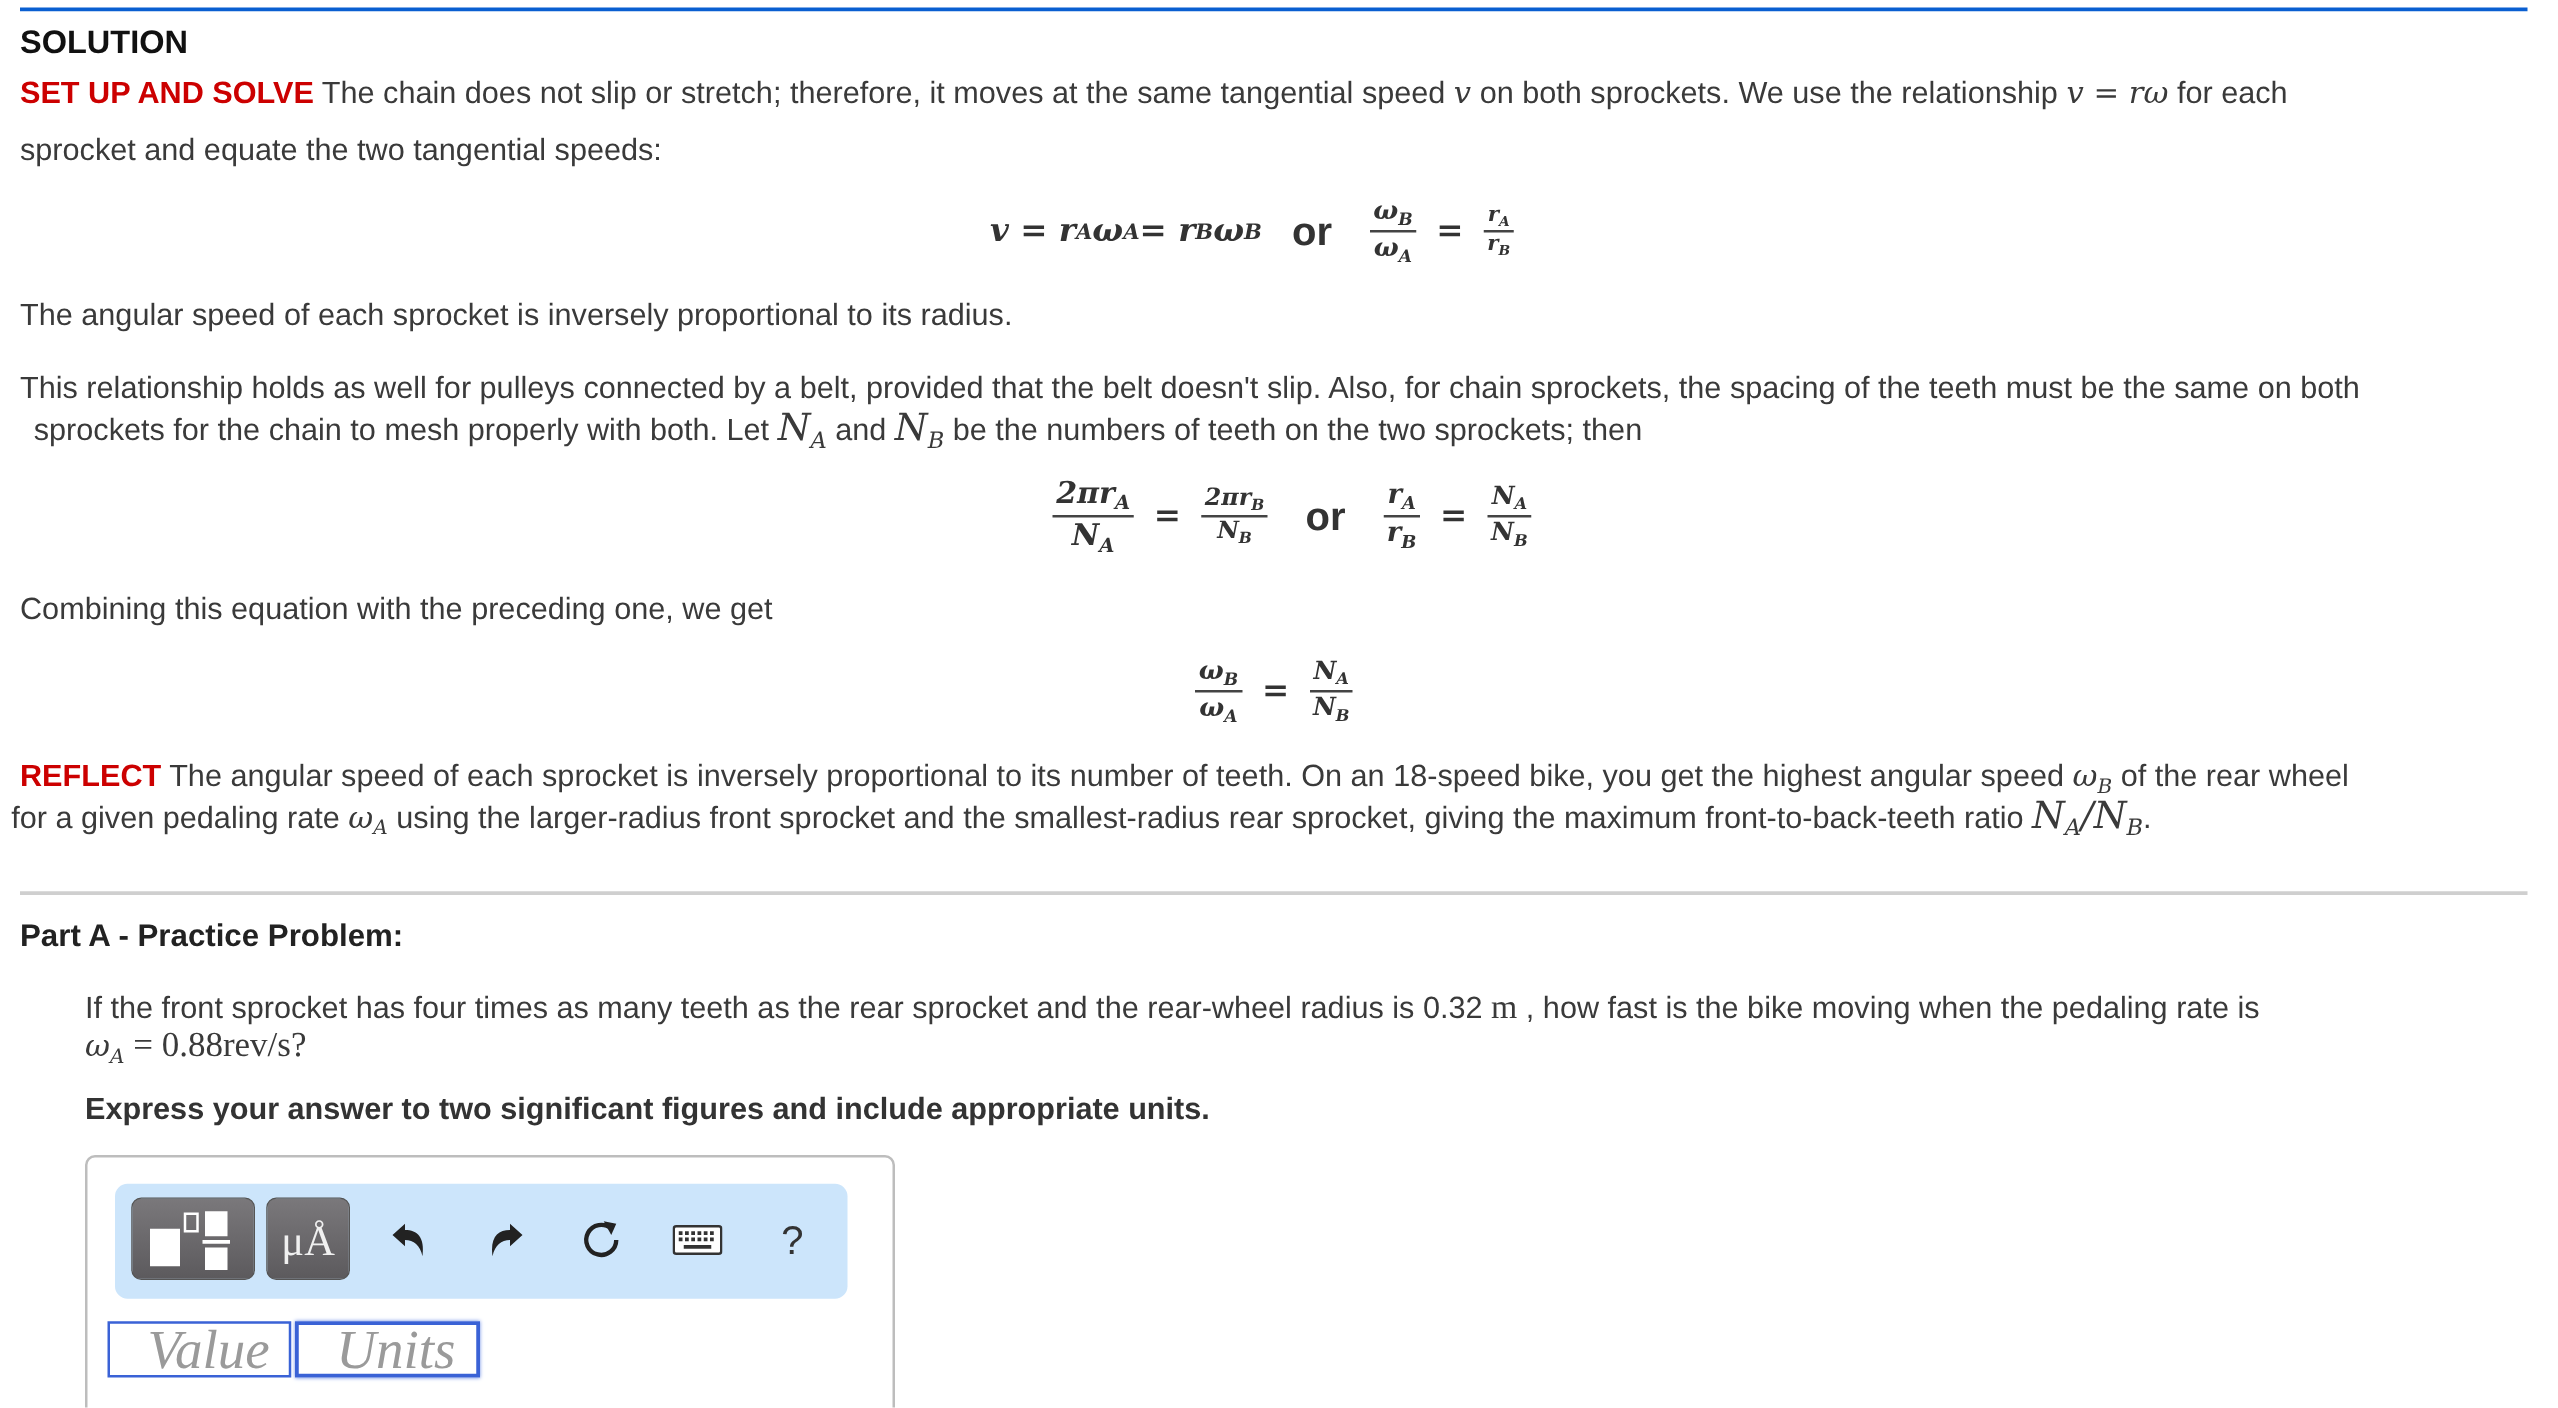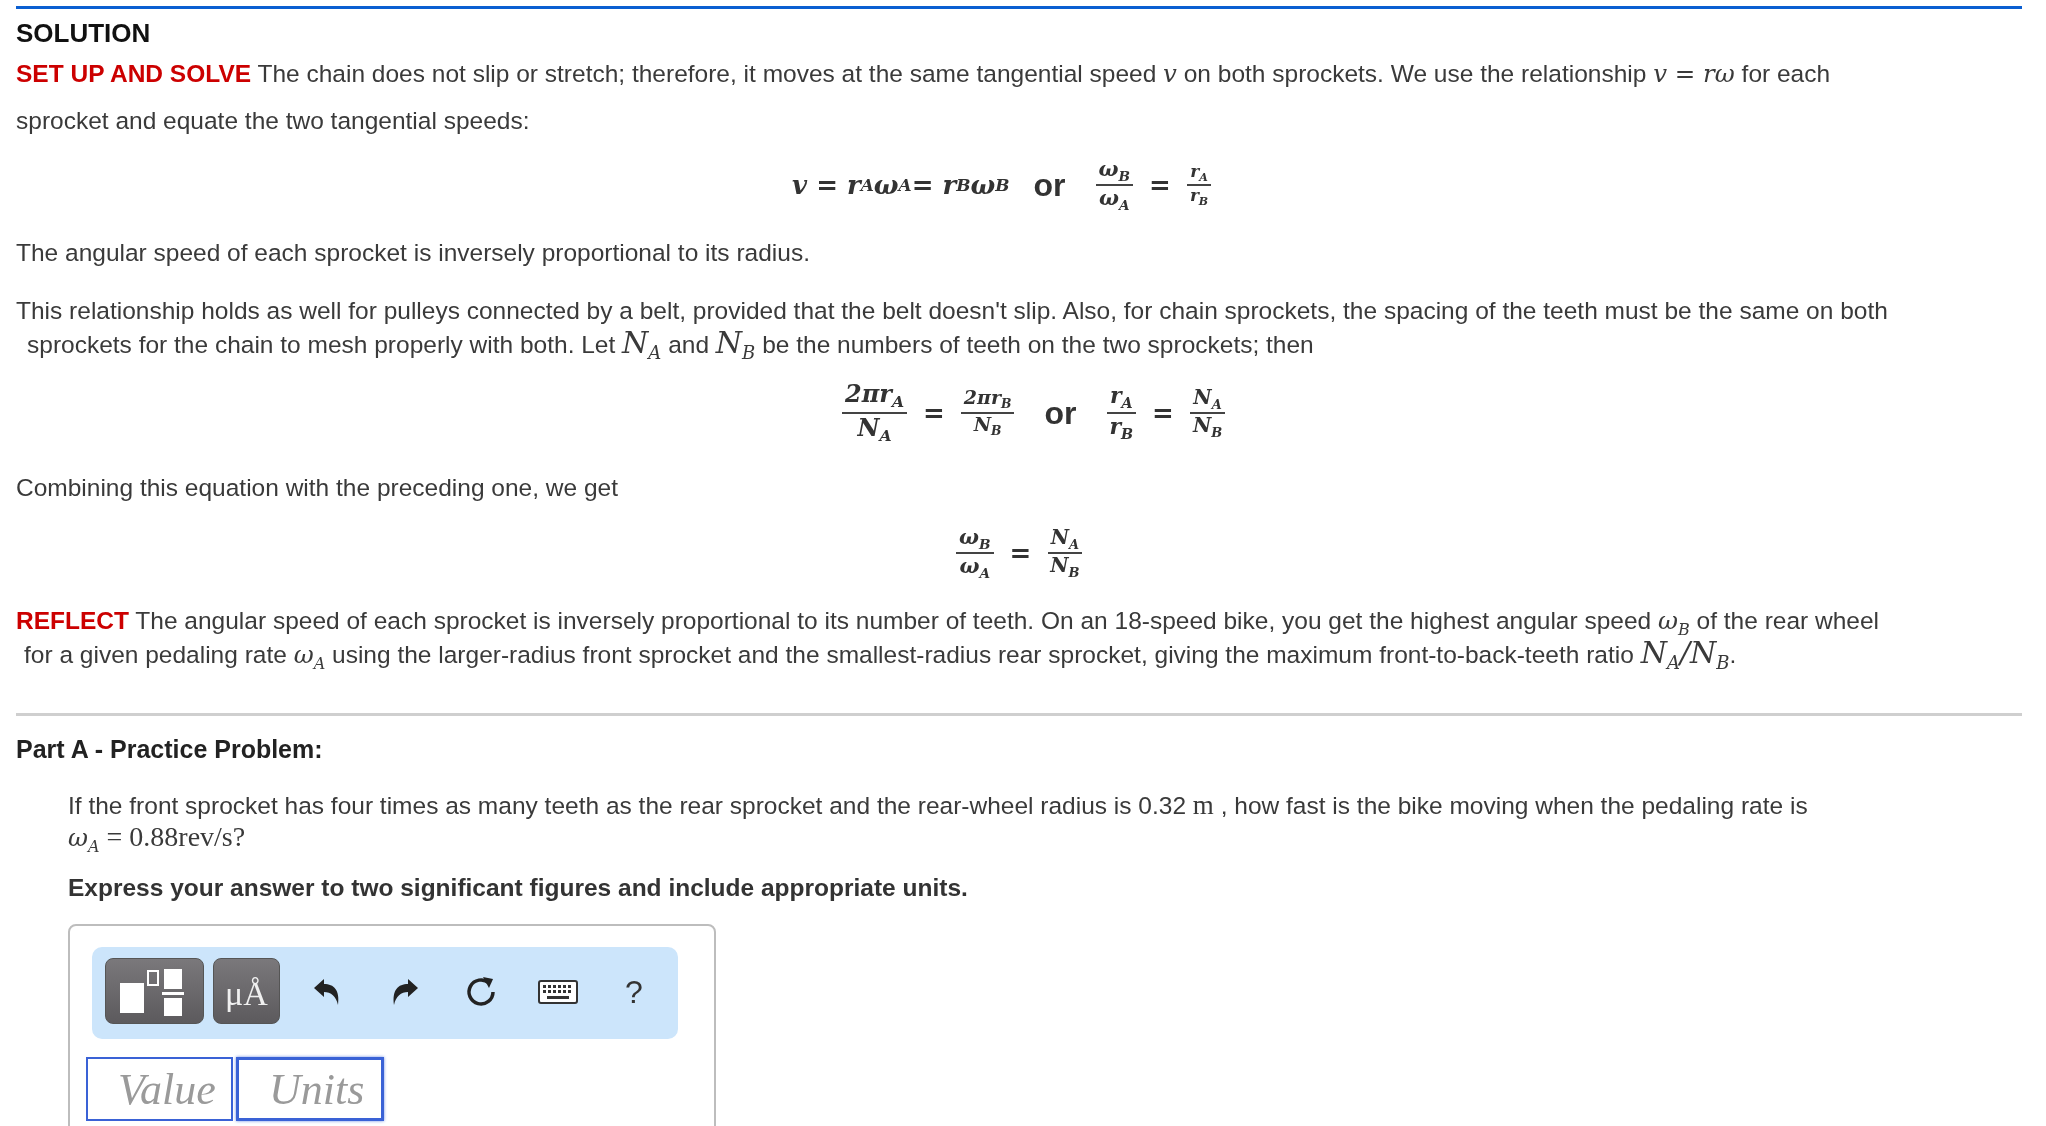--- a/index.html
+++ b/index.html
@@ -29,21 +29,21 @@
   .toolbar {
     position: absolute; left: 92px; top: 947px; width: 586px; height: 92px;
     background: #cce5fb; border-radius: 10px;
   }
   .tbtn-dark {
     position: absolute; background: linear-gradient(#7a787b, #5c5a5d); border-radius: 8px;
     border: 1px solid #555;
   }
   .tb-icon { position: absolute; color: #333; font-size: 34px; display: flex; align-items: center; justify-content: center; }
   .input-box {
-    position: absolute; top: 1057px; height: 64px; border: 2px solid #3a62d6; background: #fff;
+    position: absolute; top: 1057px; height: 45px; border: 2px solid #3a62d6; background: #fff;
     font-family: "Liberation Serif", serif; font-style: italic; font-size: 44px; color: #9a9a9a;
     display: flex; align-items: center; box-sizing: border-box;
   }
   .input-box input {
     border: none; outline: none; background: transparent; width: 100%; height: 100%;
     font-family: "Liberation Serif", serif; font-style: italic; font-size: 44px; color: #333;
     padding-left: 30px; box-sizing: border-box;
   }
   .input-box input::placeholder { color: #9a9a9a; }
 </style>
@@ -119,21 +119,21 @@
   <span class="op">=</span>
   <span class="frac" style="font-size:20px;">
     <span class="num"><span>N</span><span class="sub">A</span></span>
     <span class="den"><span>N</span><span class="sub">B</span></span>
   </span>
 </div>
 
 <div class="abs para" style="left:16px; top:605px;">
   <span class="red">REFLECT</span><span> The angular speed of each sprocket is inversely proportional to its number of teeth. On an 18-speed bike, you get the highest angular speed </span><span class="math">ω</span><span class="math sub" style="font-size:16px;">B</span><span> of the rear wheel</span>
 </div>
-<div class="abs para" style="left:24px; top:637px;">
+<div class="abs para" style="left:9px; top:637px;">
   <span>for a given pedaling rate </span><span class="math">ω</span><span class="math sub" style="font-size:16px;">A</span><span> using the larger-radius front sprocket and the smallest-radius rear sprocket, giving the maximum front-to-back-teeth ratio </span><span class="math" style="font-size:30px;">N</span><span class="math sub" style="font-size:18px;">A</span><span class="math" style="font-size:30px;">/N</span><span class="math sub" style="font-size:18px;">B</span><span>.</span>
 </div>
 
 <div class="divider"></div>
 
 <div class="abs heading" style="left:16px; top:735px; font-size:25px; color:#222;">Part A - Practice Problem:</div>
 
 <div class="abs para" style="left:68px; top:789px;">
   <span>If the front sprocket has four times as many teeth as the rear sprocket and the rear-wheel radius is 0.32 </span><span class="mathr" style="font-size:27px;">m</span><span> , how fast is the bike moving when the pedaling rate is</span>
 </div>

